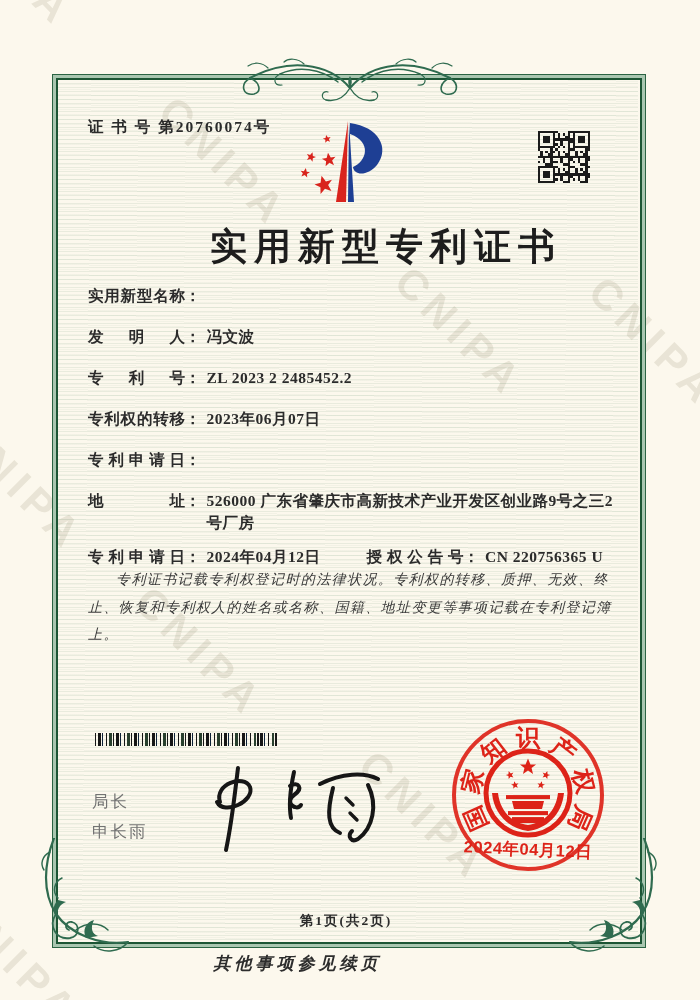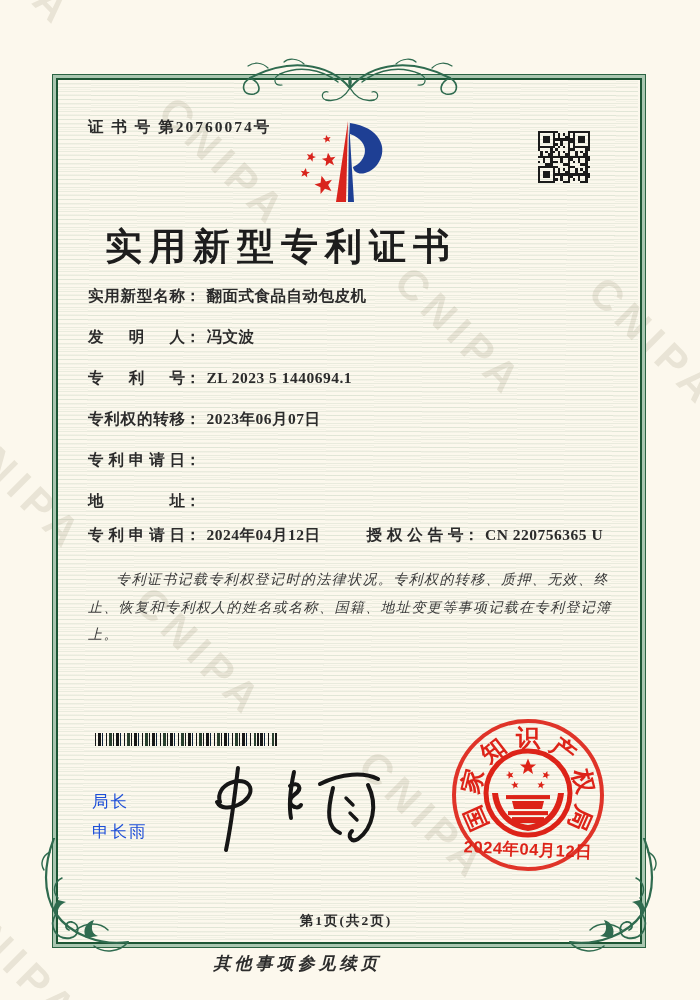--- a/index.html
+++ b/index.html
@@ -21,21 +21,21 @@
         repeating-linear-gradient(0deg, rgba(116,158,126,0.14) 0 1px, transparent 1px 4px),
         repeating-linear-gradient(1.2deg, rgba(116,158,126,0.07) 0 1px, transparent 1px 5px);
       }
   .ornament{position:absolute;z-index:3;pointer-events:none;}
 
   
   .cert-no{position:absolute;z-index:4;left:88px;top:117px;font-size:15.5px;font-weight:600;
            letter-spacing:2px;color:#2b2b2b;}
   .logo{position:absolute;z-index:4;left:293px;top:114px;}
   .qr{position:absolute;z-index:4;left:533px;top:126px;width:62px;height:62px;}
-  .title{position:absolute;z-index:4;left:0;top:222px;width:562px;text-align:center;
+  .title{position:absolute;z-index:4;left:0;top:222px;width:562px;text-align:right;
          font-size:37px;font-weight:700;letter-spacing:7px;color:#1d1d1d;}
 
   .fields{position:absolute;z-index:4;left:88px;top:285px;width:530px;color:#2b2b2b;}
   .row{display:flex;align-items:flex-start;line-height:22px;margin-bottom:19px;
        font-size:15.5px;font-weight:600;}
   .row.addr{margin-bottom:12px;}
   .flabel{display:inline-block;width:97px;text-align:justify;text-align-last:justify;flex:none;}
   .colon{flex:none;margin-right:6px;}
   .fvalue{letter-spacing:0.5px;}
   .addr .fvalue{max-width:420px;}
@@ -49,21 +49,21 @@
   .barcode{position:absolute;z-index:4;left:95px;top:733px;width:183px;height:13px;
      background:repeating-linear-gradient(90deg,
        #161616 0 1.5px,transparent 1.5px 3px,
        #161616 3px 6px,transparent 6px 7px,
        #0e2238 7px 8.5px,transparent 8.5px 11px,
        #161616 11px 12px,transparent 12px 14.5px,
        #29402e 14.5px 17px,transparent 17px 18px);}
 
   .officer{position:absolute;z-index:4;left:92px;top:786px;
      font-family:"Liberation Sans","DejaVu Sans",sans-serif;font-size:16.5px;font-weight:500;
-     color:#1d4ed8;line-height:30px;letter-spacing:2px;}
+     color:#737373;line-height:30px;letter-spacing:2px;}
   .signature{position:absolute;z-index:4;left:198px;top:760px;}
 
   .seal{position:absolute;z-index:5;left:452px;top:719px;width:152px;height:152px;}
   .seal-rim{position:absolute;inset:0;border-radius:50%;border:4.5px solid rgba(221,35,24,0.92);}
   .seal-ring{position:absolute;inset:0;}
   .seal-ring span{position:absolute;left:50%;top:50%;width:28px;height:28px;margin:-14px 0 0 -14px;
      text-align:center;line-height:28px;font-size:24px;font-weight:700;color:#dd2318;
      font-family:"Liberation Serif",serif;}
   .seal-emblem{position:absolute;left:50%;top:50%;transform:translate(-50%,-52%);}
   .seal-date{position:absolute;left:0;right:0;top:120px;text-align:center;font-size:16.5px;
@@ -410,44 +410,44 @@
       <rect x="20" y="22" width="1" height="1" fill="#1b1b1b"></rect>
       <rect x="21" y="22" width="1" height="1" fill="#1b1b1b"></rect>
     </svg>
 
   <div class="title">实用新型专利证书</div>
 
   <div class="fields">
     <div class="row">
       <span class="flabel">实用新型名称</span>
       <span class="colon">：</span>
-      <span class="fvalue">翻面式食品自动包皮机</span>
     </div>
     <div class="row">
       <span class="flabel">发明人</span>
       <span class="colon">：</span>
       <span class="fvalue">冯文波</span>
     </div>
     <div class="row">
       <span class="flabel">专利号</span>
       <span class="colon">：</span>
-      <span class="fvalue">ZL 2023 5 1440694.1</span>
+      <span class="fvalue">ZL 2023 2 2485452.2</span>
     </div>
     <div class="row">
       <span class="flabel">专利权的转移</span>
       <span class="colon">：</span>
       <span class="fvalue">2023年06月07日</span>
     </div>
     <div class="row">
       <span class="flabel">专利申请日</span>
       <span class="colon">：</span>
     </div>
     <div class="row addr">
       <span class="flabel">地址</span>
       <span class="colon">：</span>
+      <span class="fvalue">526000 广东省肇庆市高新技术产业开发区创业路9号之三2号厂房</span>
     </div>
     <div class="row">
       <span class="pair">
         <span class="flabel">专利申请日</span>
         <span class="colon">：</span>
         <span class="fvalue">2024年04月12日</span>
       </span>
       <span class="pair pair2">
         <span class="flabel">授权公告号</span>
         <span class="colon">：</span>

